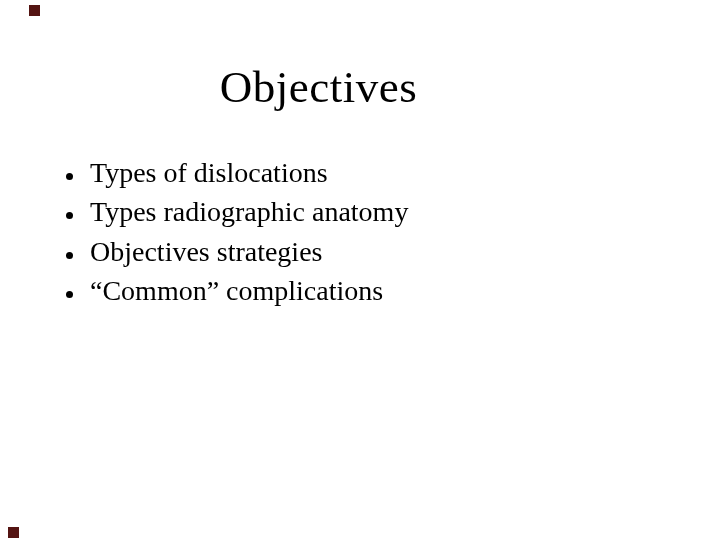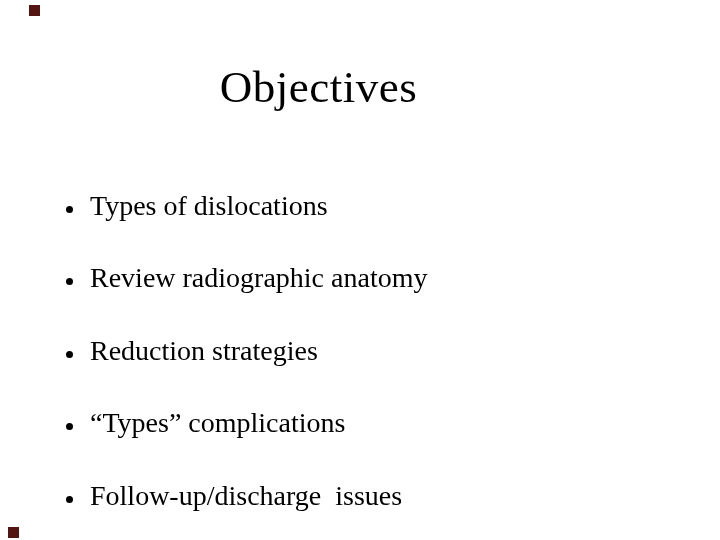--- a/index.html
+++ b/index.html
@@ -50,21 +50,20 @@
     list-style: none;
     width: 560px;
   }
   .bullet-list li {
     position: relative;
     padding-left: 24px;
     font-size: 28px;
     line-height: 39.4px;
     white-space: pre-wrap;
     color: #000000;
-    margin-top: 33px;
   }
   .bullet-list li::before {
     content: "";
     position: absolute;
     left: 0;
     top: 20px;
     width: 7px;
     height: 7px;
     border-radius: 50%;
     background: #000000;
@@ -77,19 +76,18 @@
 
   <div class="corner-marker tl"></div>
   <div class="corner-marker tr"></div>
   <div class="corner-marker bl"></div>
   <div class="corner-marker br"></div>
 
   <h1 class="slide-title">Objectives</h1>
 
   <ul class="bullet-list">
     <li>Types of dislocations</li>
-    <li>Review radiographic anatomy</li>
-    <li>Reduction strategies</li>
-    <li>“Types” complications</li>
-    <li>Follow-up/discharge  issues</li>
+    <li>Types radiographic anatomy</li>
+    <li>Objectives strategies</li>
+    <li>“Common” complications</li>
   </ul>
 
 </div>
 
 </body></html>

